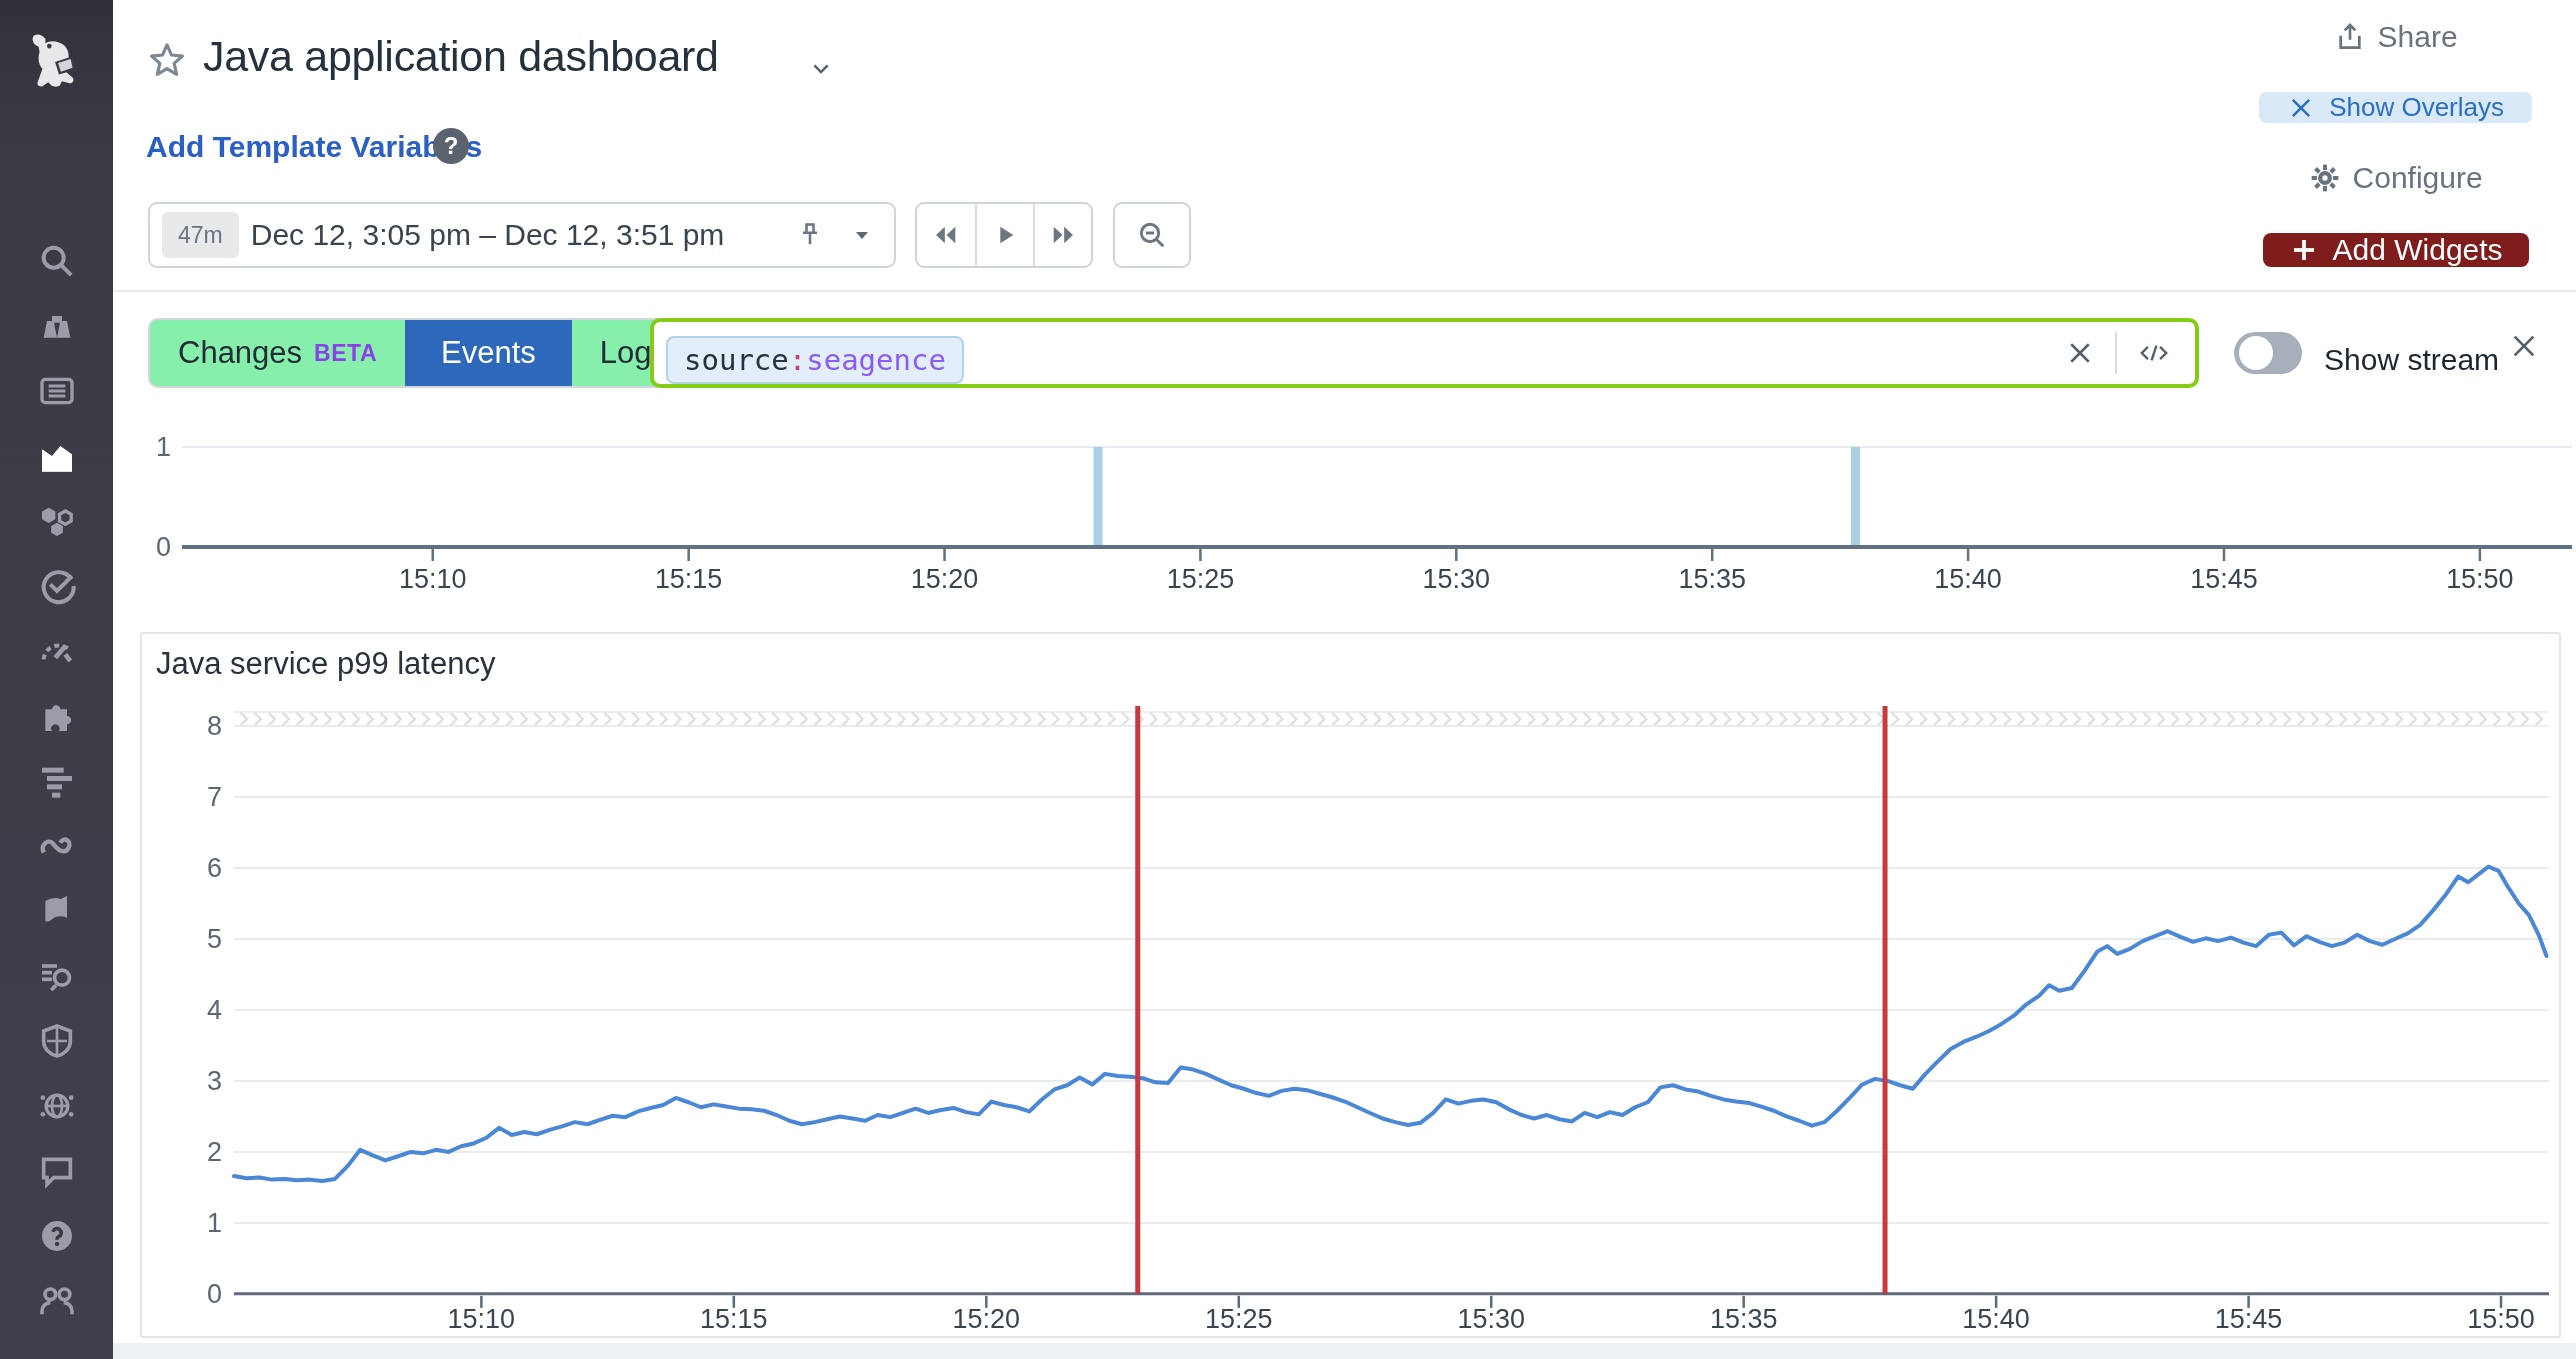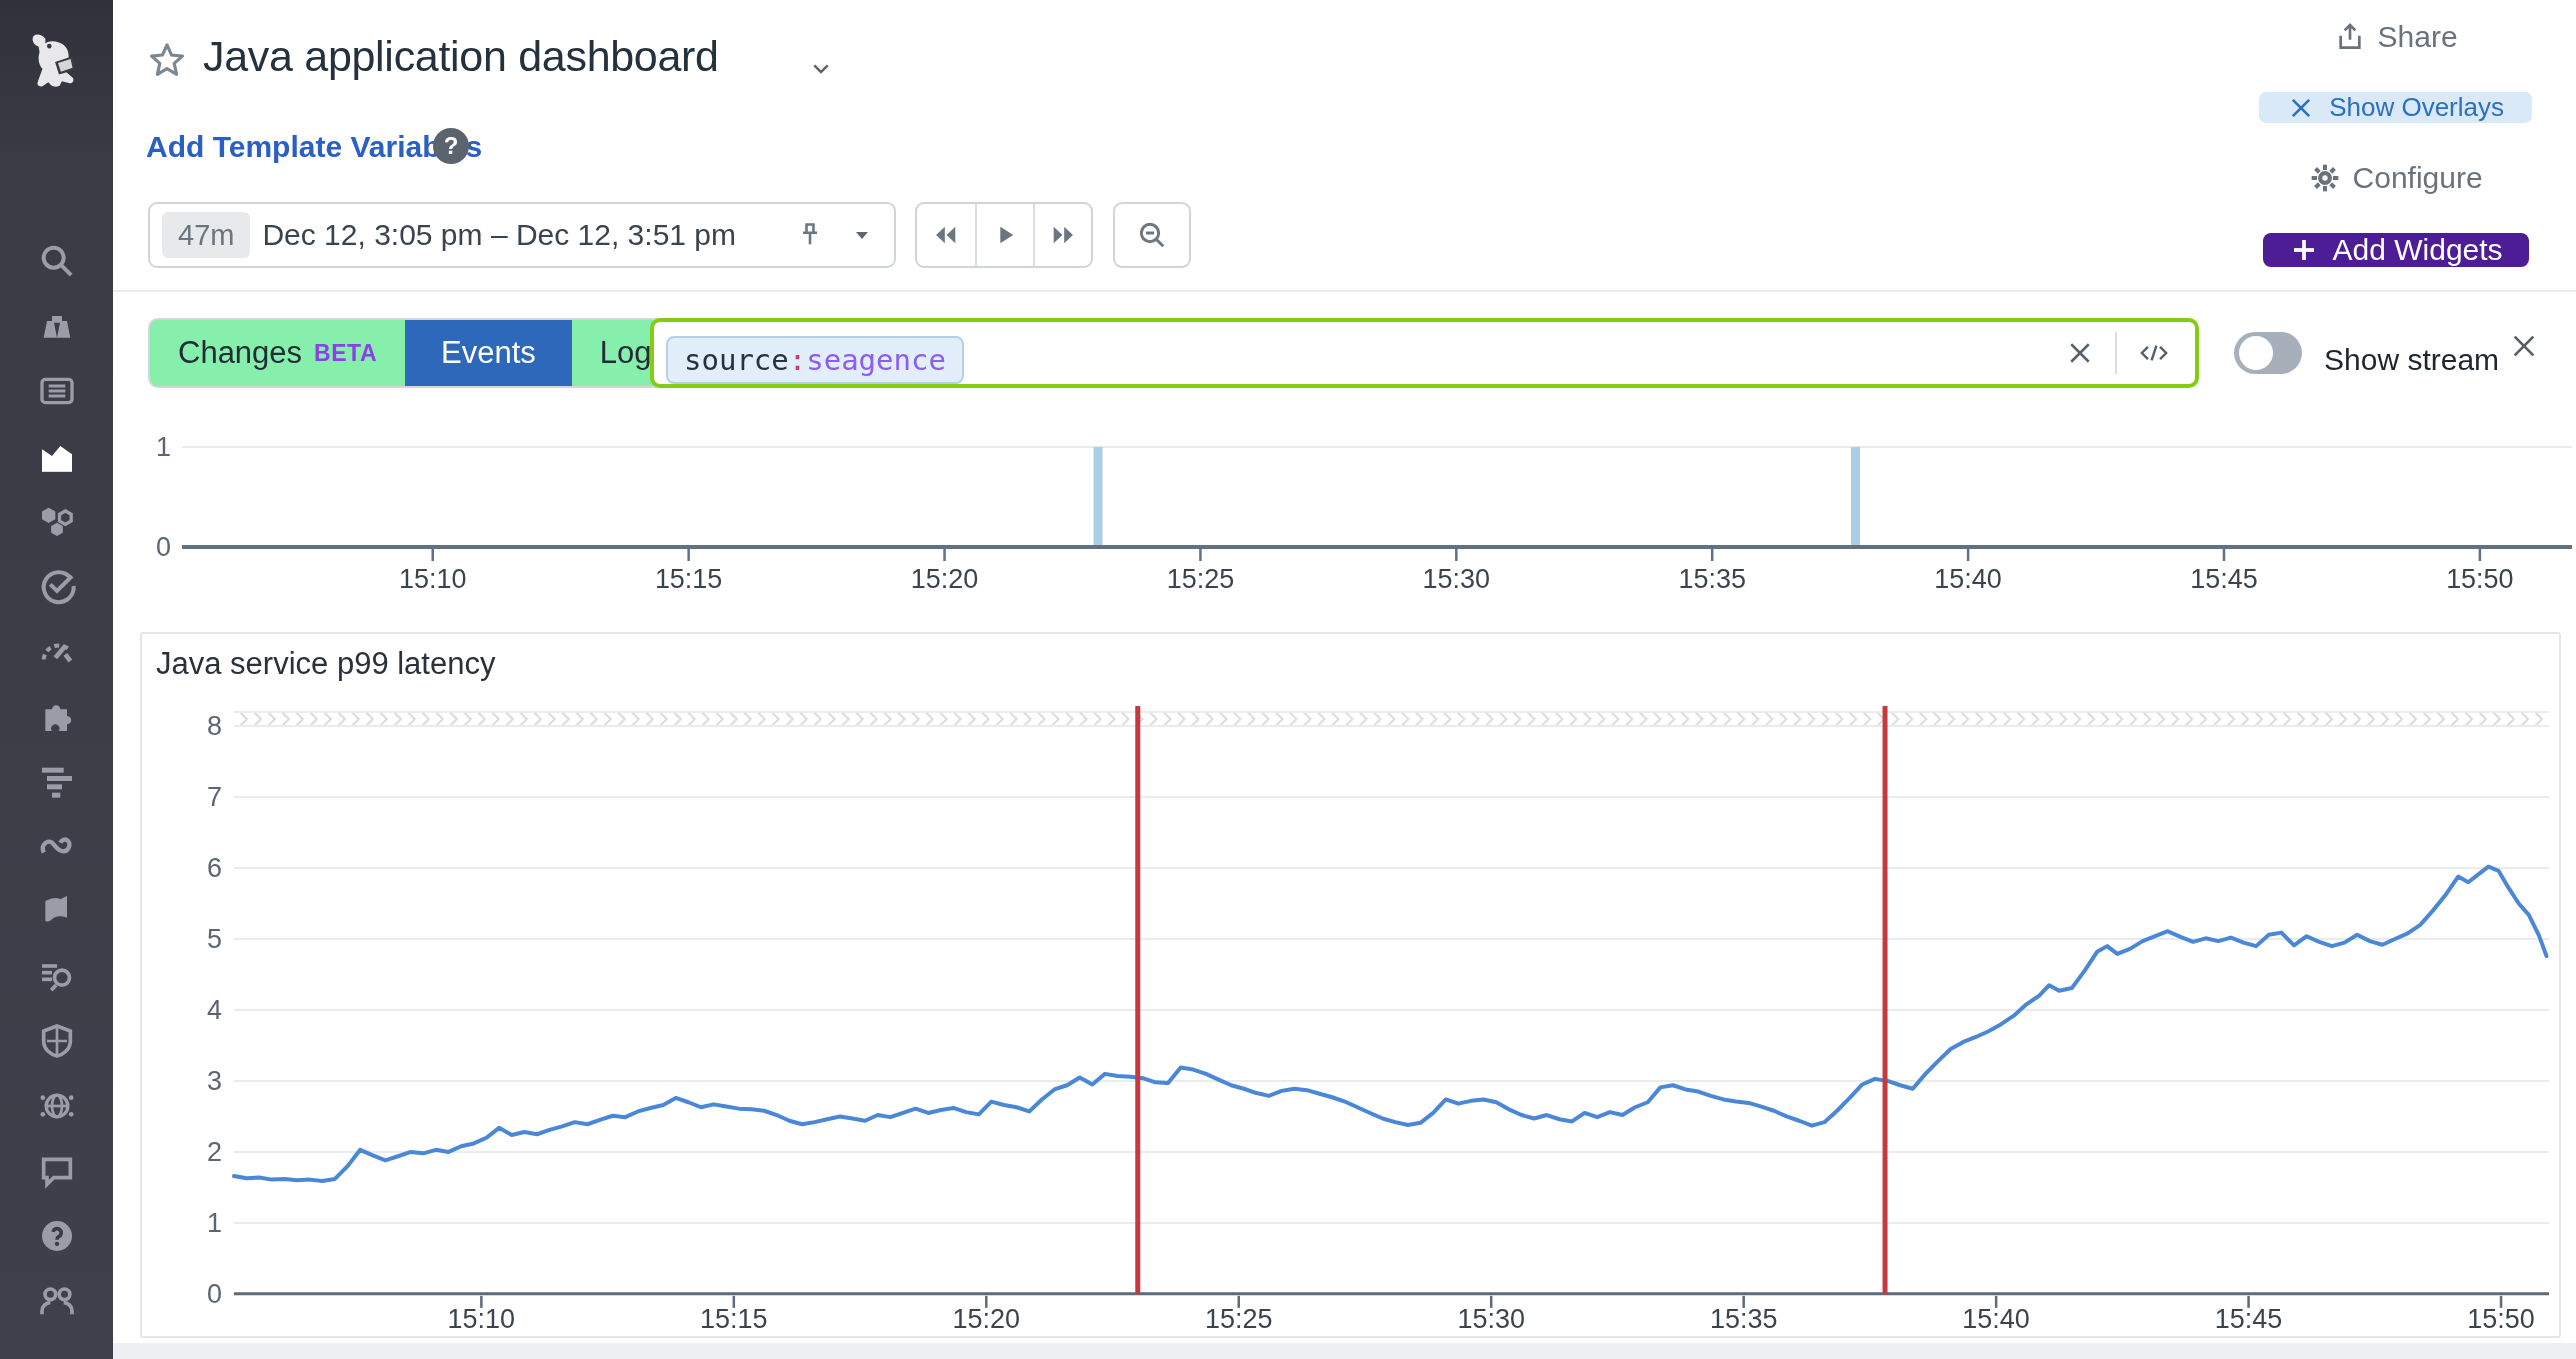--- a/index.html
+++ b/index.html
@@ -20,27 +20,27 @@
   
   .main { position:absolute; left:113px; top:0; width:2463px; height:1359px; background:#fff; }
 
   .hdr-star { position:absolute; left:33px; top:40px; }
   .page-title { position:absolute; left:90px; top:32px; font-size:43px; font-weight:500; color:#25323d; letter-spacing:-0.3px; }
   .title-caret { position:absolute; left:692px; top:52px; }
 
   .hdr-right { position:absolute; right:44px; top:20px; height:70px; display:flex; align-items:center; gap:38px;flex-direction:column; }
   .hdr-ghost { display:flex; align-items:center; gap:12px; font-size:30px; color:#68737e; }
   .btn-overlays { display:flex; align-items:center; gap:14px; background:#d9e9f7; border-radius:7px; height:64px; padding:0 28px; font-size:26px; color:#2a6fc1; }
-  .btn-add { display:flex; align-items:center; gap:14px; background:#4c1d95; border-radius:8px; height:66px; padding:0 26px; font-size:30px; color:#fff; }
+  .btn-add { display:flex; align-items:center; gap:14px; background:#7f1d1d; border-radius:8px; height:66px; padding:0 26px; font-size:30px; color:#fff; }
 
   .tmpl-link { position:absolute; left:33px; top:130px; font-size:30px; font-weight:600; color:#2a5fc4; }
   .help-dot { position:absolute; left:320px; top:128px; width:36px; height:36px; border-radius:50%; background:#5b646e; color:#fff; font-size:24px; font-weight:bold; display:flex; align-items:center; justify-content:center; }
 
   .timebox { position:absolute; left:35px; top:202px; width:748px; height:66px; border:2px solid #d0d5da; border-radius:9px; background:#fff; display:flex; align-items:center; }
-  .dur-chip { margin-left:12px; background:#e7e9eb; border-radius:6px; height:46px; padding:0 16px; display:flex; align-items:center; font-size:29px; color:#6a7580; }
+  .dur-chip { margin-left:12px; background:#e7e9eb; border-radius:6px; height:46px; padding:0 16px; display:flex; align-items:center; font-size:23px; color:#6a7580; }
   .range-text { margin-left:12px; font-size:30px; color:#39444e; }
   .timebox-icons { margin-left:auto; margin-right:20px; display:flex; align-items:center; gap:26px; }
 
   .navgroup { position:absolute; left:802px; top:202px; height:66px; border:2px solid #d0d5da; border-radius:9px; background:#fff; display:flex; align-items:center; }
   .navgroup .cell { width:58px; height:62px; display:flex; align-items:center; justify-content:center; }
   .navgroup .cell + .cell { border-left:2px solid #d8dde1; }
   .zoomout-btn { position:absolute; left:1000px; top:202px; width:78px; height:66px; border:2px solid #d0d5da; border-radius:9px; background:#fff; display:flex; align-items:center; justify-content:center; }
 
   .hdr-divider { position:absolute; left:0; top:290px; width:2463px; height:2px; background:#e9ebed; }
 

